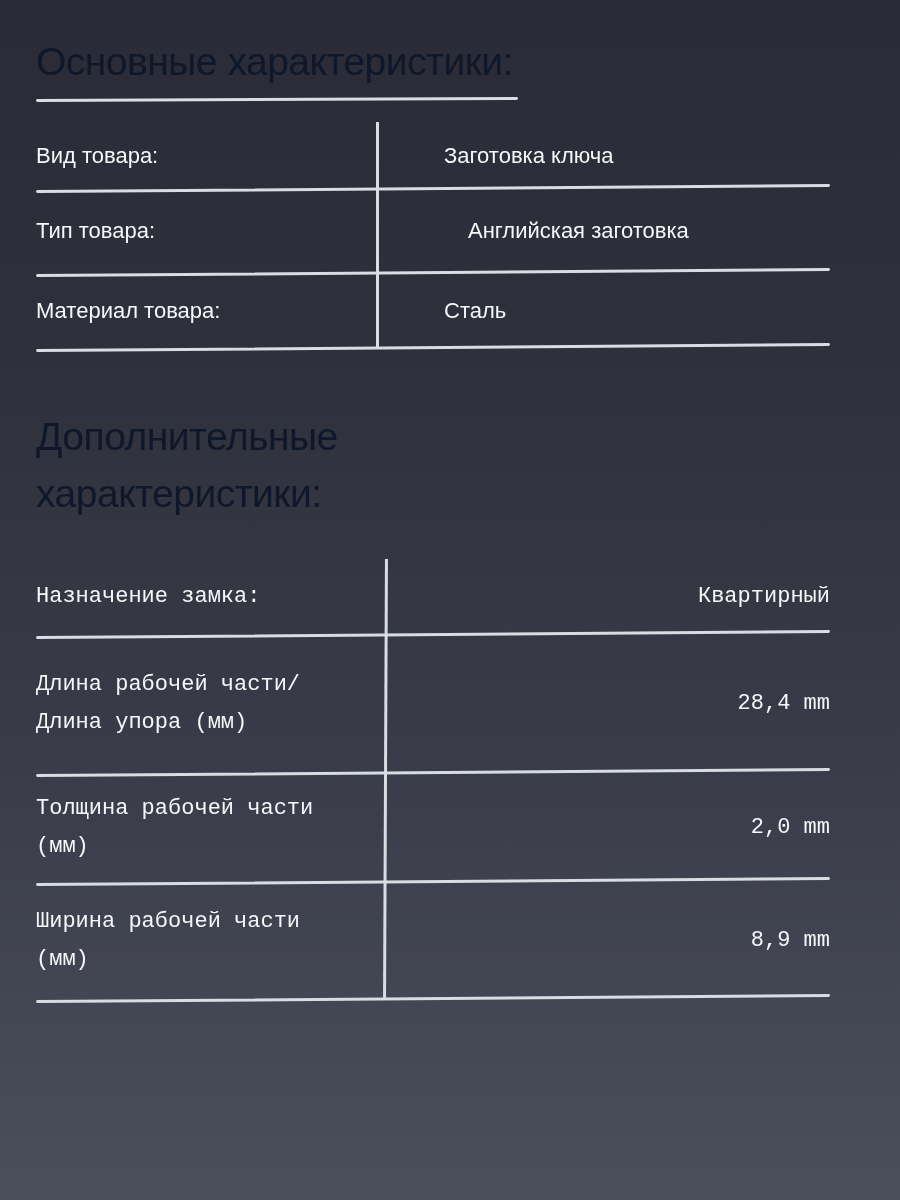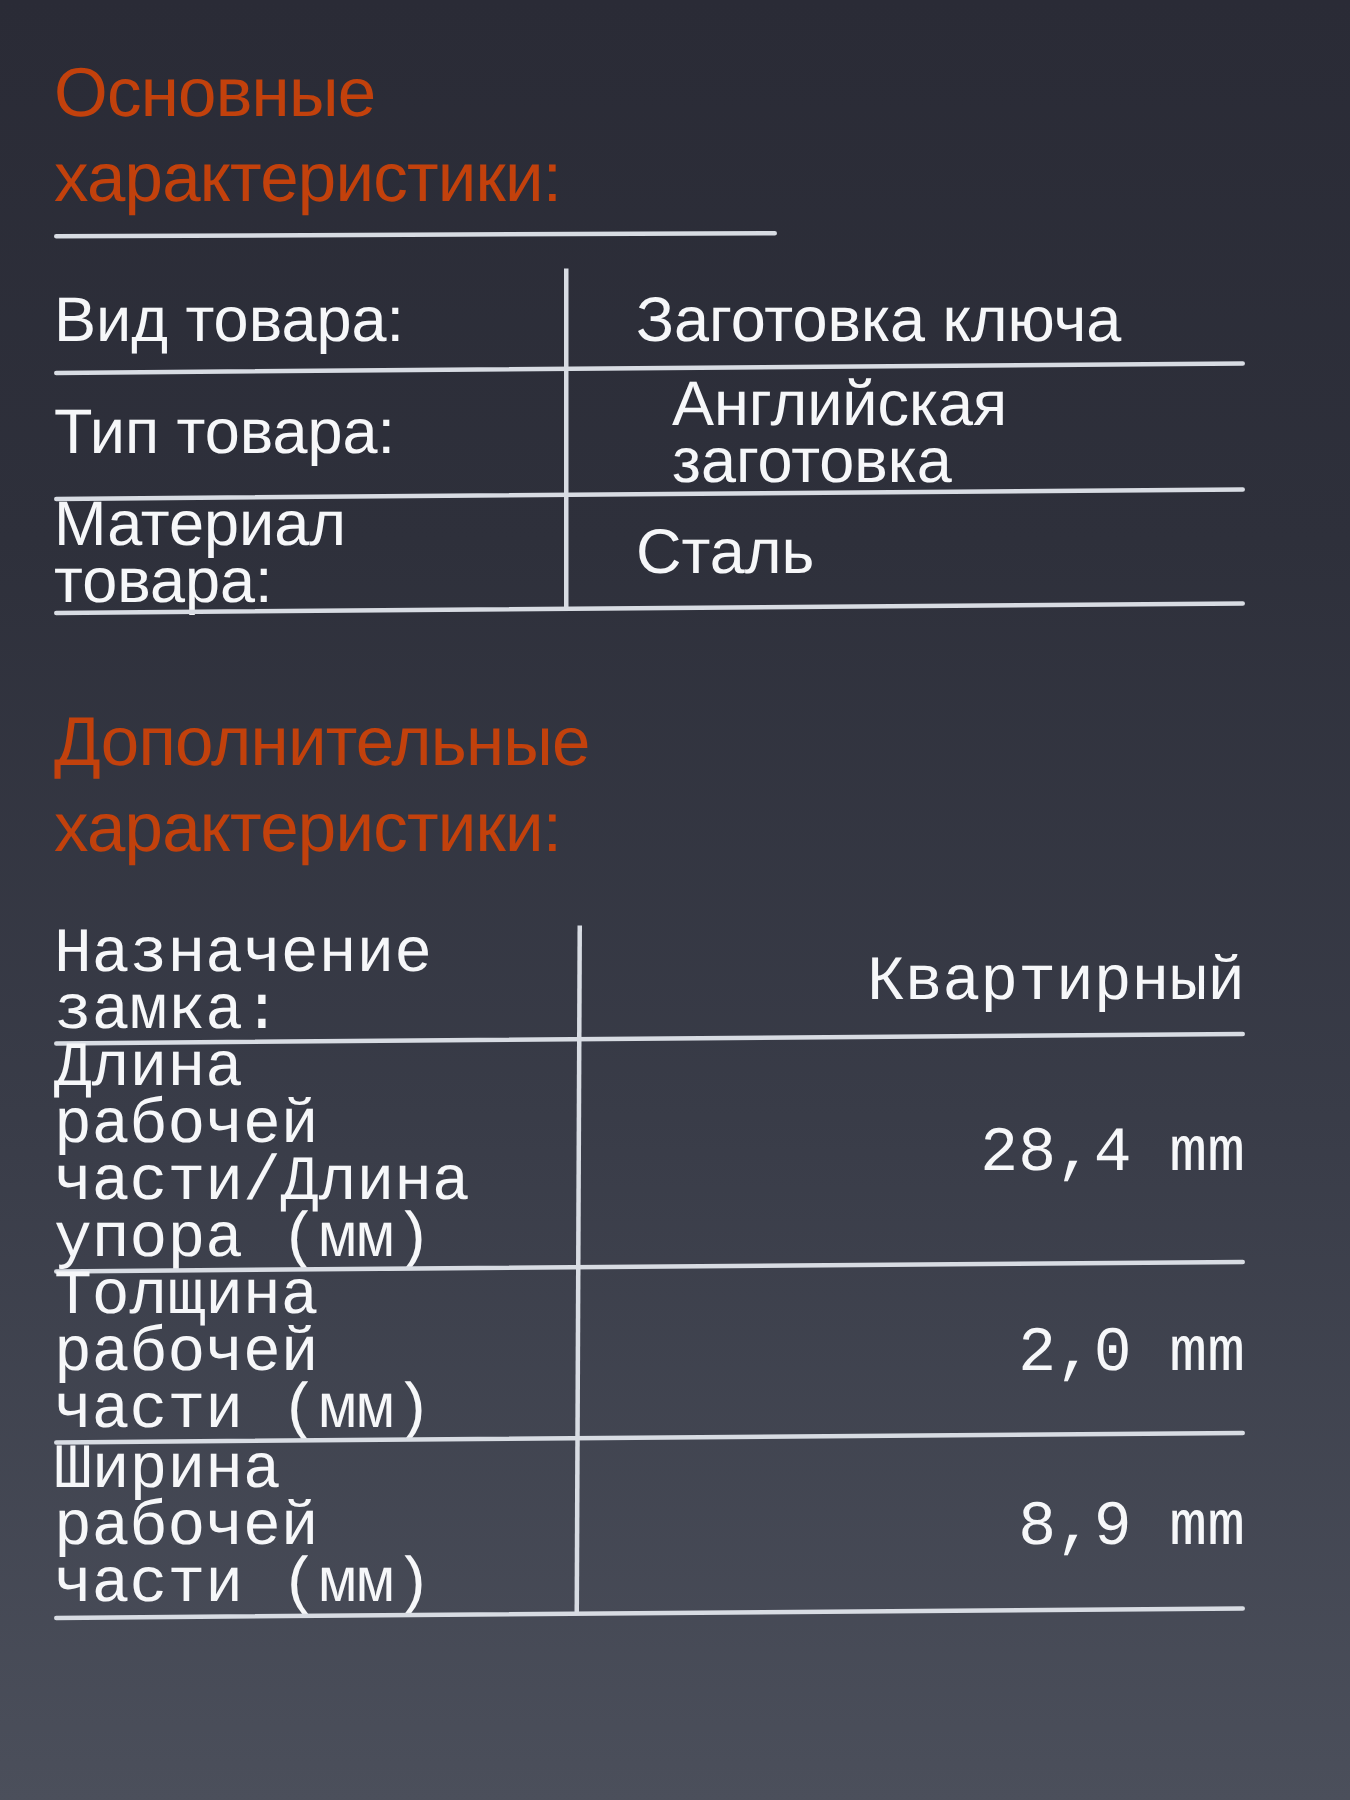--- a/index.html
+++ b/index.html
@@ -12,26 +12,26 @@
     font-family:"Liberation Sans","DejaVu Sans",sans-serif;
     color:var(--text);
     background:linear-gradient(180deg,#2a2b36 0%, #2e303b 30%, #393c48 62%, #4b4f5b 100%);
   }
   .page{
     width:900px; height:1200px;
     padding:33px 36px 0 36px;
     position:relative;
   }
   .section-title{
-    font-size:46px;
+    font-size:39px;
     font-weight:400;
     line-height:57px;
     letter-spacing:-0.5px;
     max-width:484px;
-    color:#c2410c;
+    color:#0f172a;
   }
   .title-underline{
     width:482px; height:3px;
     background:var(--line);
     margin-top:8px;
     transform:rotate(-0.25deg);
     border-radius:2px;
   }
   .spec-table{
     position:relative;
@@ -53,27 +53,27 @@
   .t1 .spec-row{ grid-template-columns:340px 1fr; }
   .t2 .spec-row{ grid-template-columns:348px 1fr; }
   .t1 .spec-row:nth-child(1){ min-height:67px; }
   .t1 .spec-row:nth-child(2){ min-height:84px;gap:24px; }
   .t1 .spec-row:nth-child(3){ min-height:75px; }
   .t2 .spec-row:nth-child(1){ min-height:76px; }
   .t2 .spec-row:nth-child(2){ min-height:138px; }
   .t2 .spec-row:nth-child(3){ min-height:109px; }
   .t2 .spec-row:nth-child(4){ min-height:117px; }
   .spec-label, .spec-value{
-    font-size:42px;
+    font-size:22px;
     line-height:38px;
     font-weight:400;
   }
   .t1 .spec-label{ max-width:330px; }
   .t2 .spec-label{ max-width:300px; }
-  .t1 .spec-value{ padding-left:48px; max-width:410px; }
+  .t1 .spec-value{ padding-left:68px; max-width:410px; }
   .t2 .spec-value{ padding-left:56px;text-align:right; }
   .t1 .spec-value .inner{ display:inline-block; max-width:330px; }
   .row-line{
     position:absolute; left:0; bottom:-1px;
     width:100%; height:3px;
     background:var(--line);
     transform:rotate(-0.45deg);
     border-radius:2px;
   }
   .section-additional{ margin-top:60px; }

